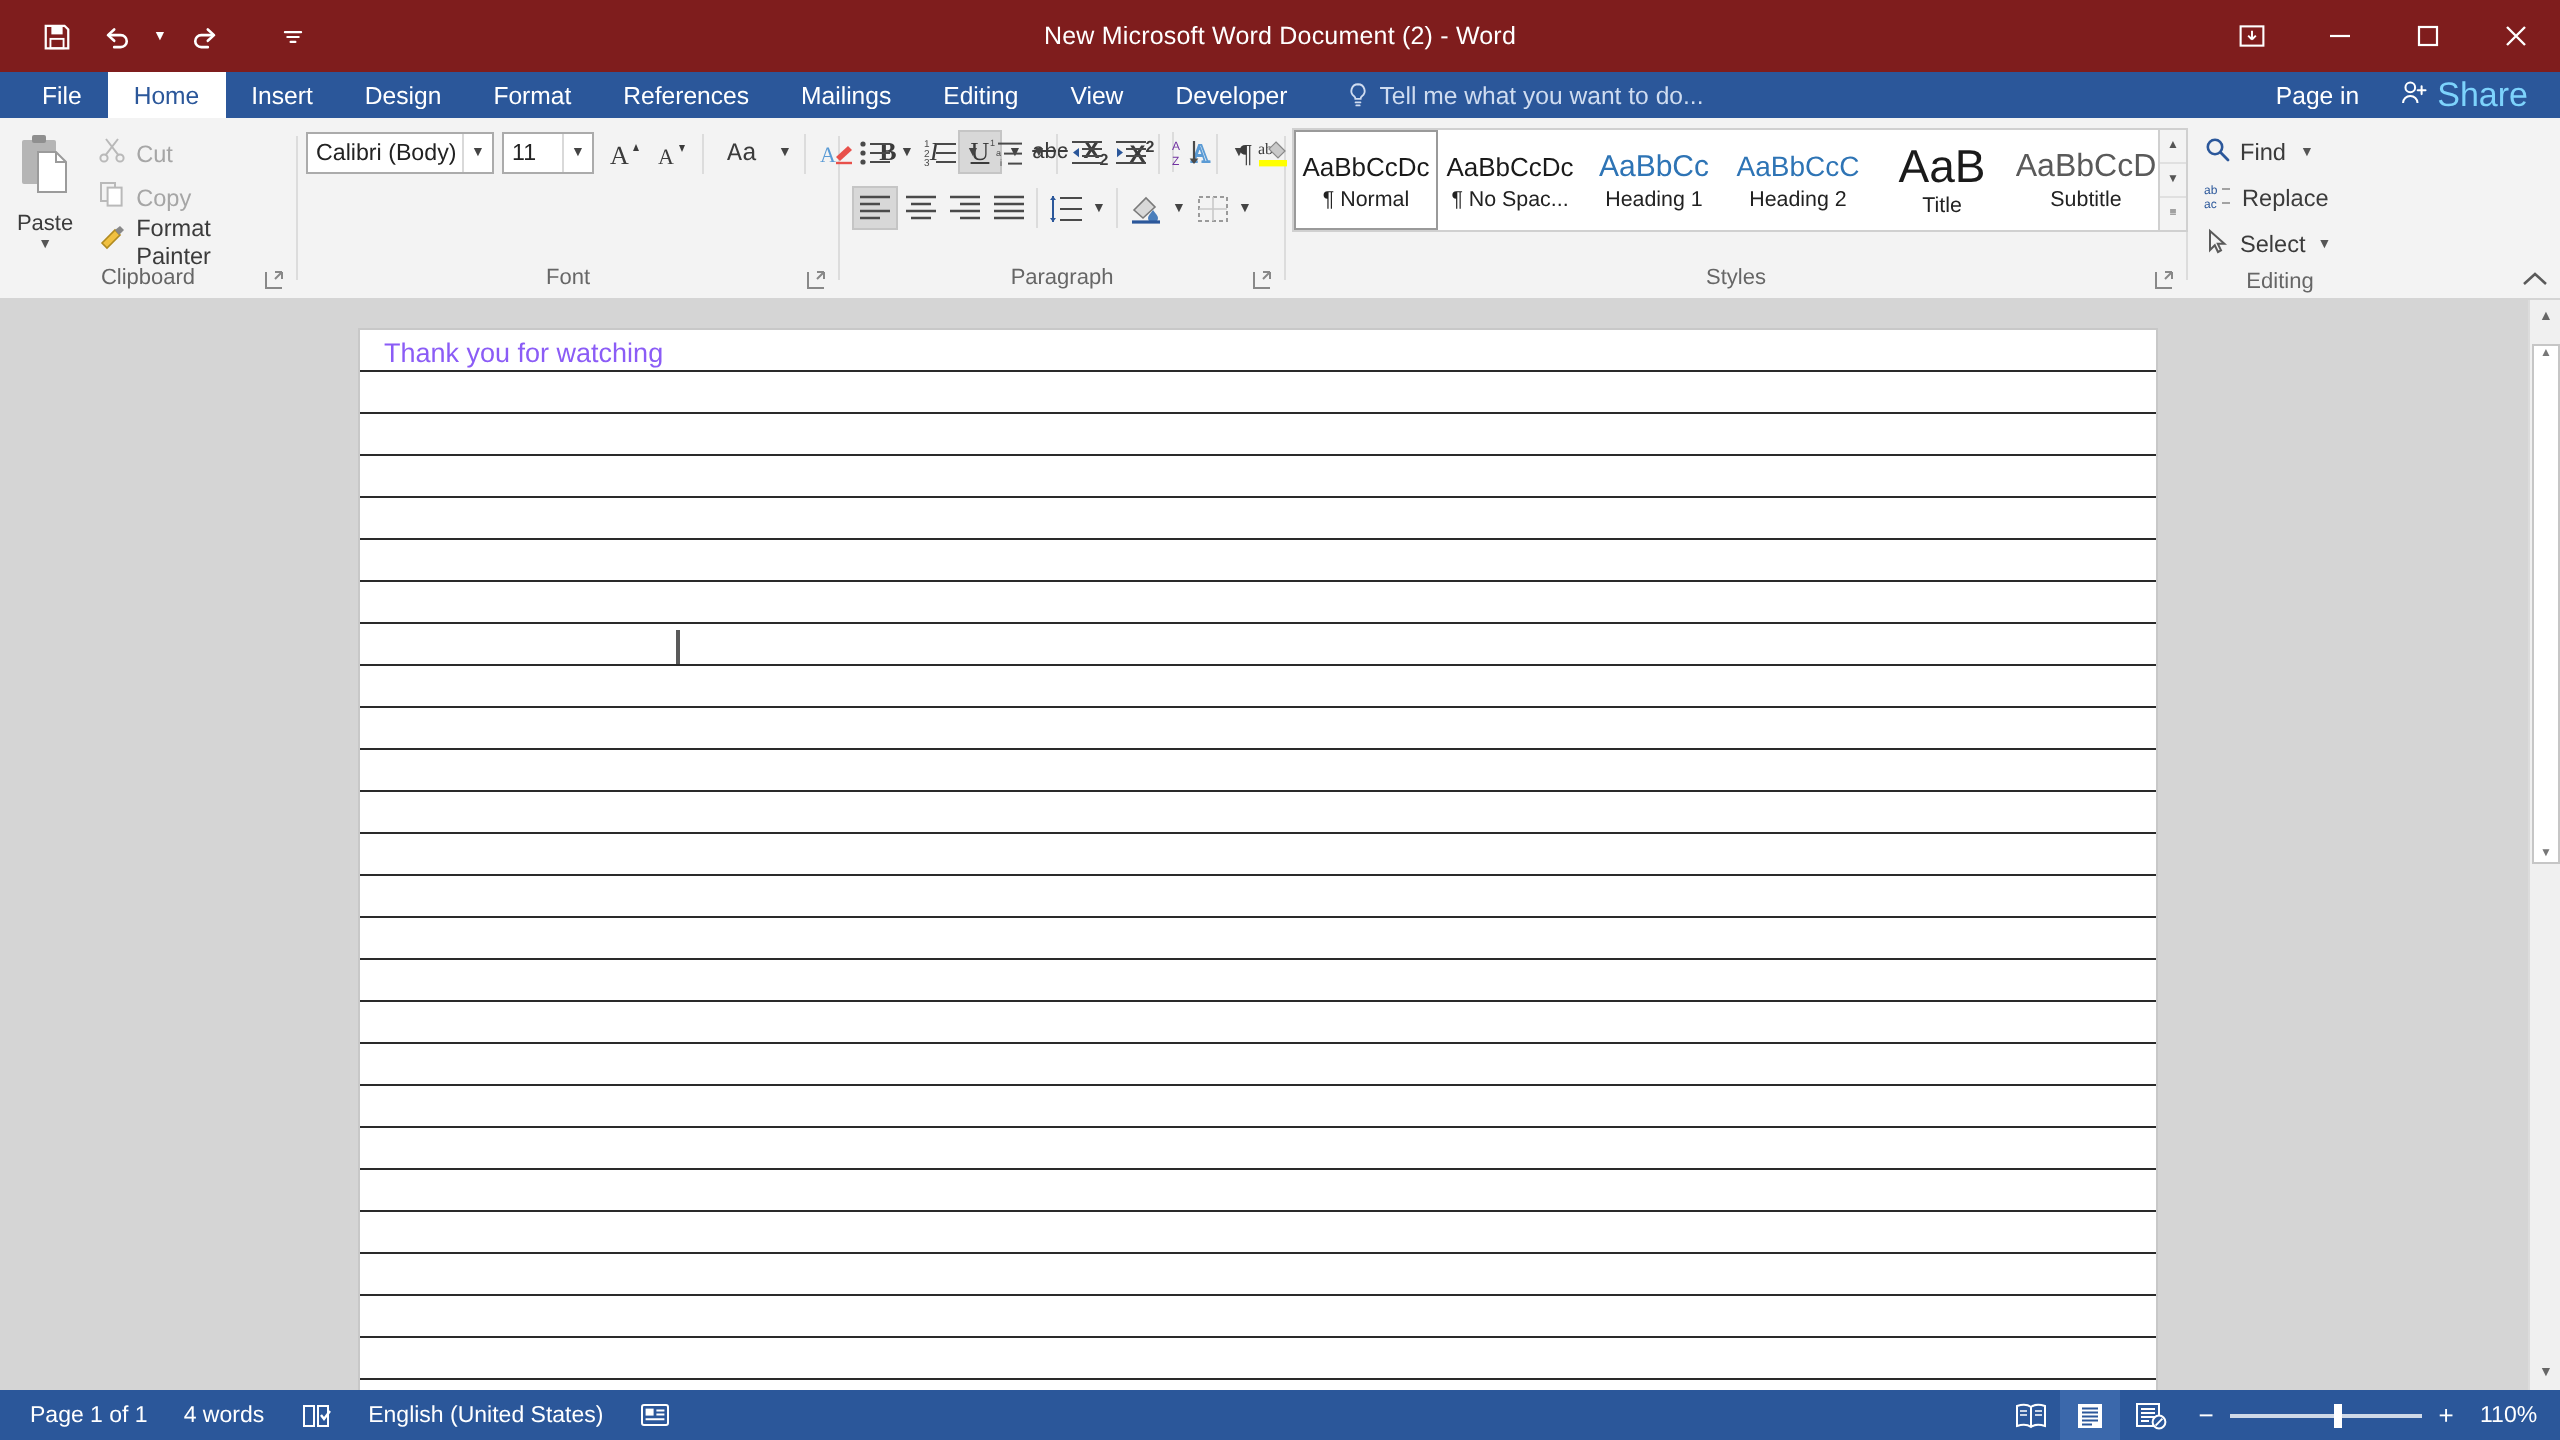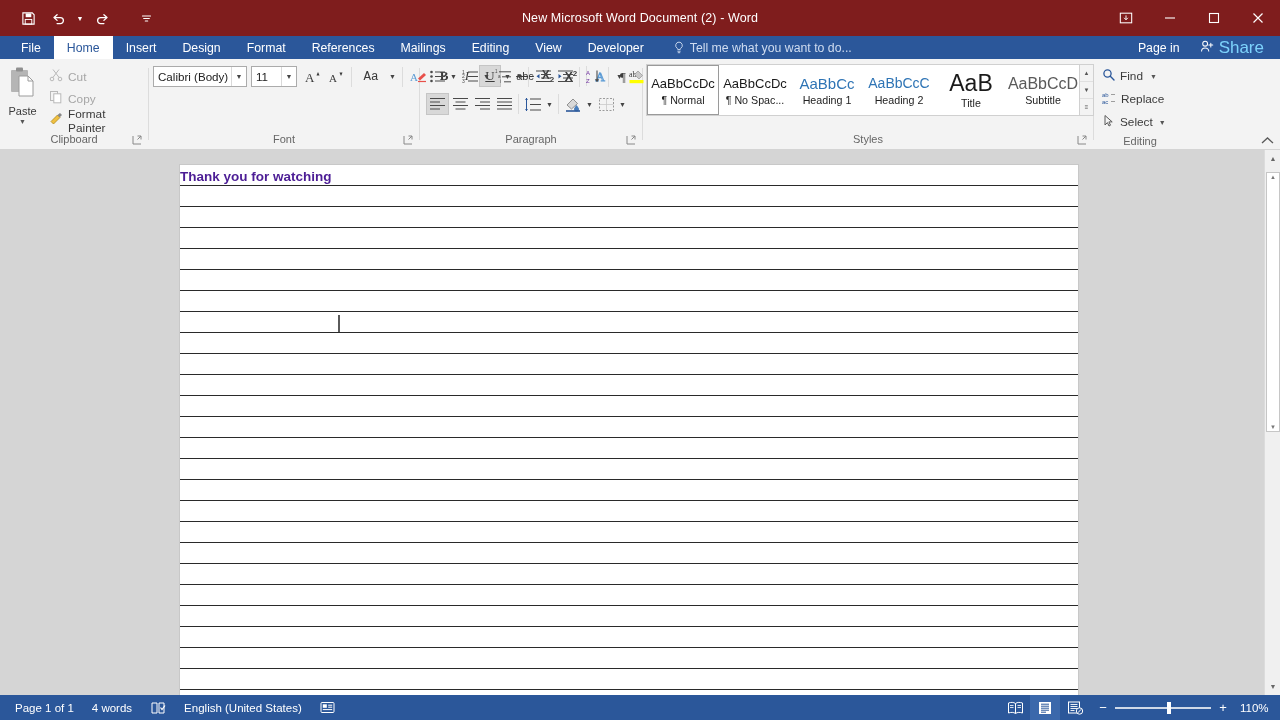--- a/index.html
+++ b/index.html
@@ -142,22 +142,22 @@
   .page {
     position:absolute; left:180px; top:15px; width:898px; height:540px;
     background:#ffffff; box-shadow:0 0 0 1px #c8c8c8;
   }
   .lines { position:absolute; left:0; top:0; width:100%; }
   .docline {
     position:relative; height:21px; border-bottom:1.4px solid #2a2a2a;
     padding-left:0px;
   }
   .docline .ltext {
-    position:absolute; left:0px; bottom:1px; font-size:13.5px; color:#4c1d95;
-    white-space:nowrap; line-height:15px;font-weight:bold;
+    position:absolute; left:12px; bottom:1px; font-size:13.5px; color:#8b5cf6;
+    white-space:nowrap; line-height:15px;
   }
   .caret-bar {
     position:absolute; left:158px; top:3px; width:1.6px; height:17px; background:#5a5a5a;
   }
 
   
   .vscroll {
     position:absolute; right:0; top:0; bottom:0; width:16px; background:#f0f0f0;
     border-left:1px solid #dcdcdc;
   }

